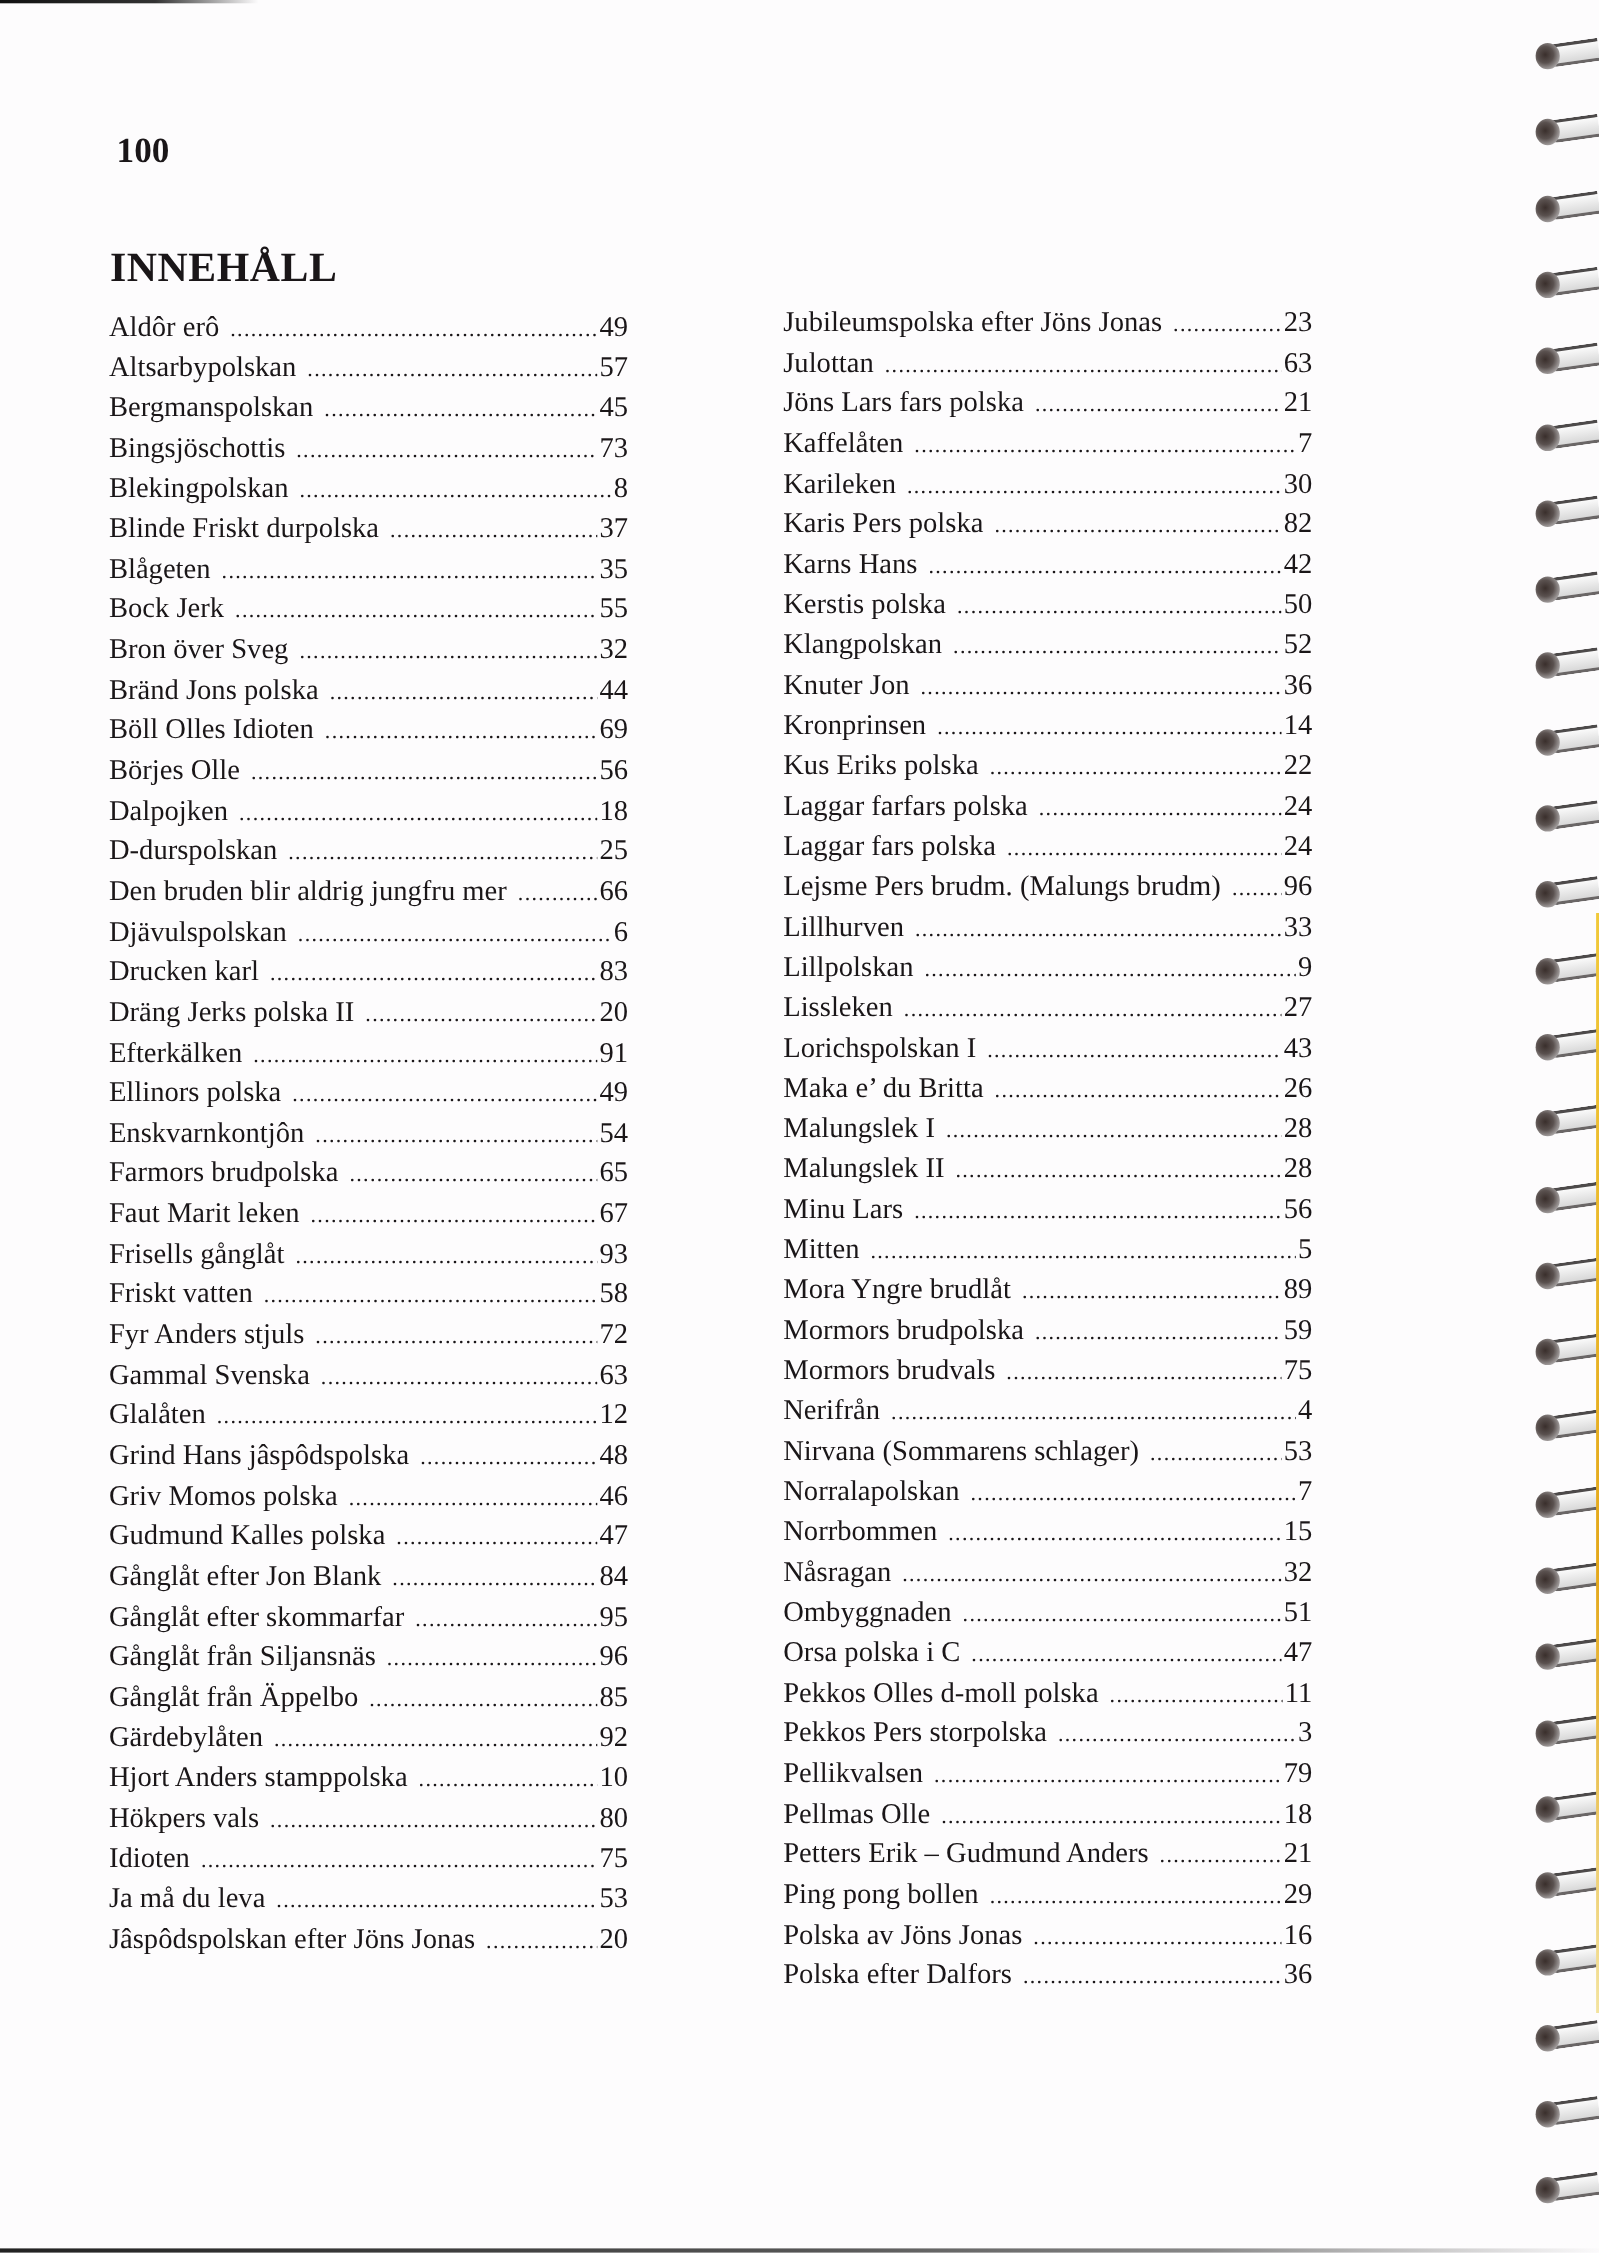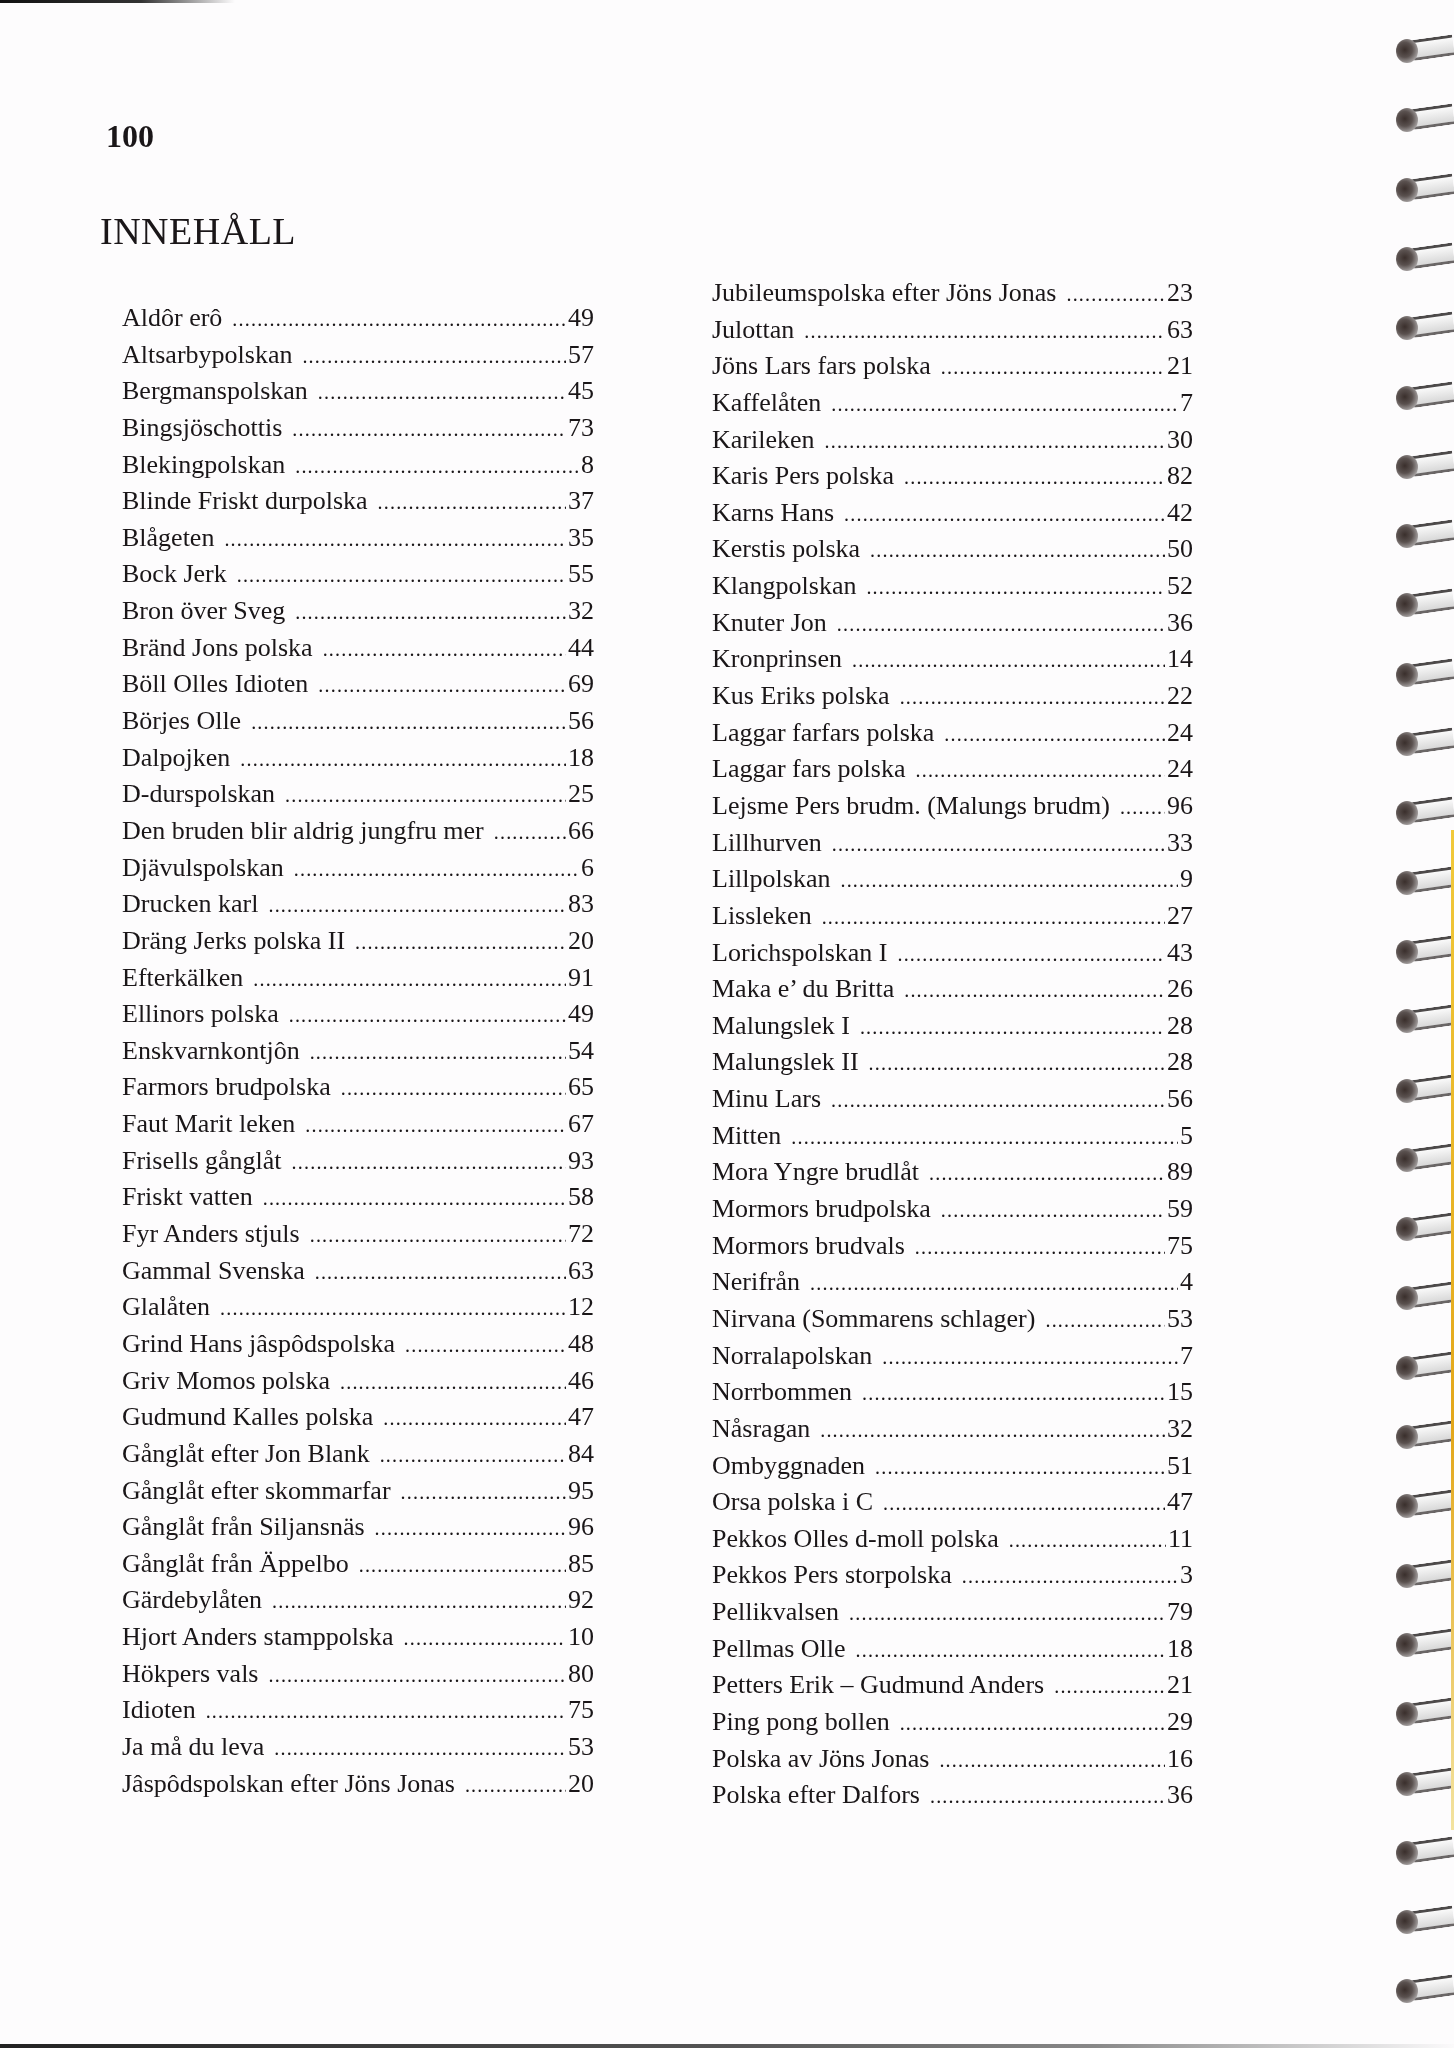--- a/index.html
+++ b/index.html
@@ -5,23 +5,23 @@
   html, body { margin: 0; padding: 0; }
   body {
     width: 1454px; height: 2048px; background: #fdfcfd; position: relative; overflow: hidden;
     font-family: "Liberation Serif", "DejaVu Serif", serif; color: #1a1618;
   }
   .edge-top { position: absolute; left: 0; top: 0; width: 235px; height: 3px;
     background: linear-gradient(90deg, #111 0%, #333 60%, rgba(80,80,80,0) 100%); }
   .edge-bottom { position: absolute; left: 0; bottom: 0; width: 1460px; height: 4px;
     background: linear-gradient(90deg, #222 0%, #555 50%, #888 75%, rgba(200,200,200,0) 100%); }
   .page-number { position: absolute; left: 106px; top: 118px; font-size: 32px; font-weight: bold; }
-  .title { position: absolute; left: 100px; top: 209px; font-size: 38px; font-weight: normal; letter-spacing: 0.5px; }
+  .title { position: absolute; left: 100px; top: 221px; font-size: 38px; font-weight: bold; letter-spacing: 0.5px; }
   .col { position: absolute; }
-  .col-left { left: 99px; top: 300px; width: 472px; margin-left: 23px; }
+  .col-left { left: 99px; top: 279px; width: 472px; }
   .col-right { left: 712px; top: 275px; width: 481px; }
   .entry { display: flex; align-items: baseline; height: 36.65px; font-size: 26px; line-height: 36px; white-space: nowrap; }
   .entry .name { flex: 0 0 auto; }
   .entry .dots { flex: 1 1 auto; overflow: hidden; margin: 0 2px 0 10px; letter-spacing: 1.2px; font-size: 20px; }
   .entry .dots::before { content: "..................................................................................................................................................................."; }
   .entry .page { flex: 0 0 auto; text-align: right; }
   .spiral { position: absolute; right: 0; top: 0; width: 90px; height: 2048px; }
   .ring { position: absolute; right: 0; width: 58px; height: 28px; }
   .ring .loop { position: absolute; left: 0; top: 4px; width: 22px; height: 24px; border-radius: 50%;
     background: radial-gradient(circle at 40% 45%, #3a2f2c 0%, #5a514f 40%, #a9a5a5 75%, #e8e8e8 100%); }

